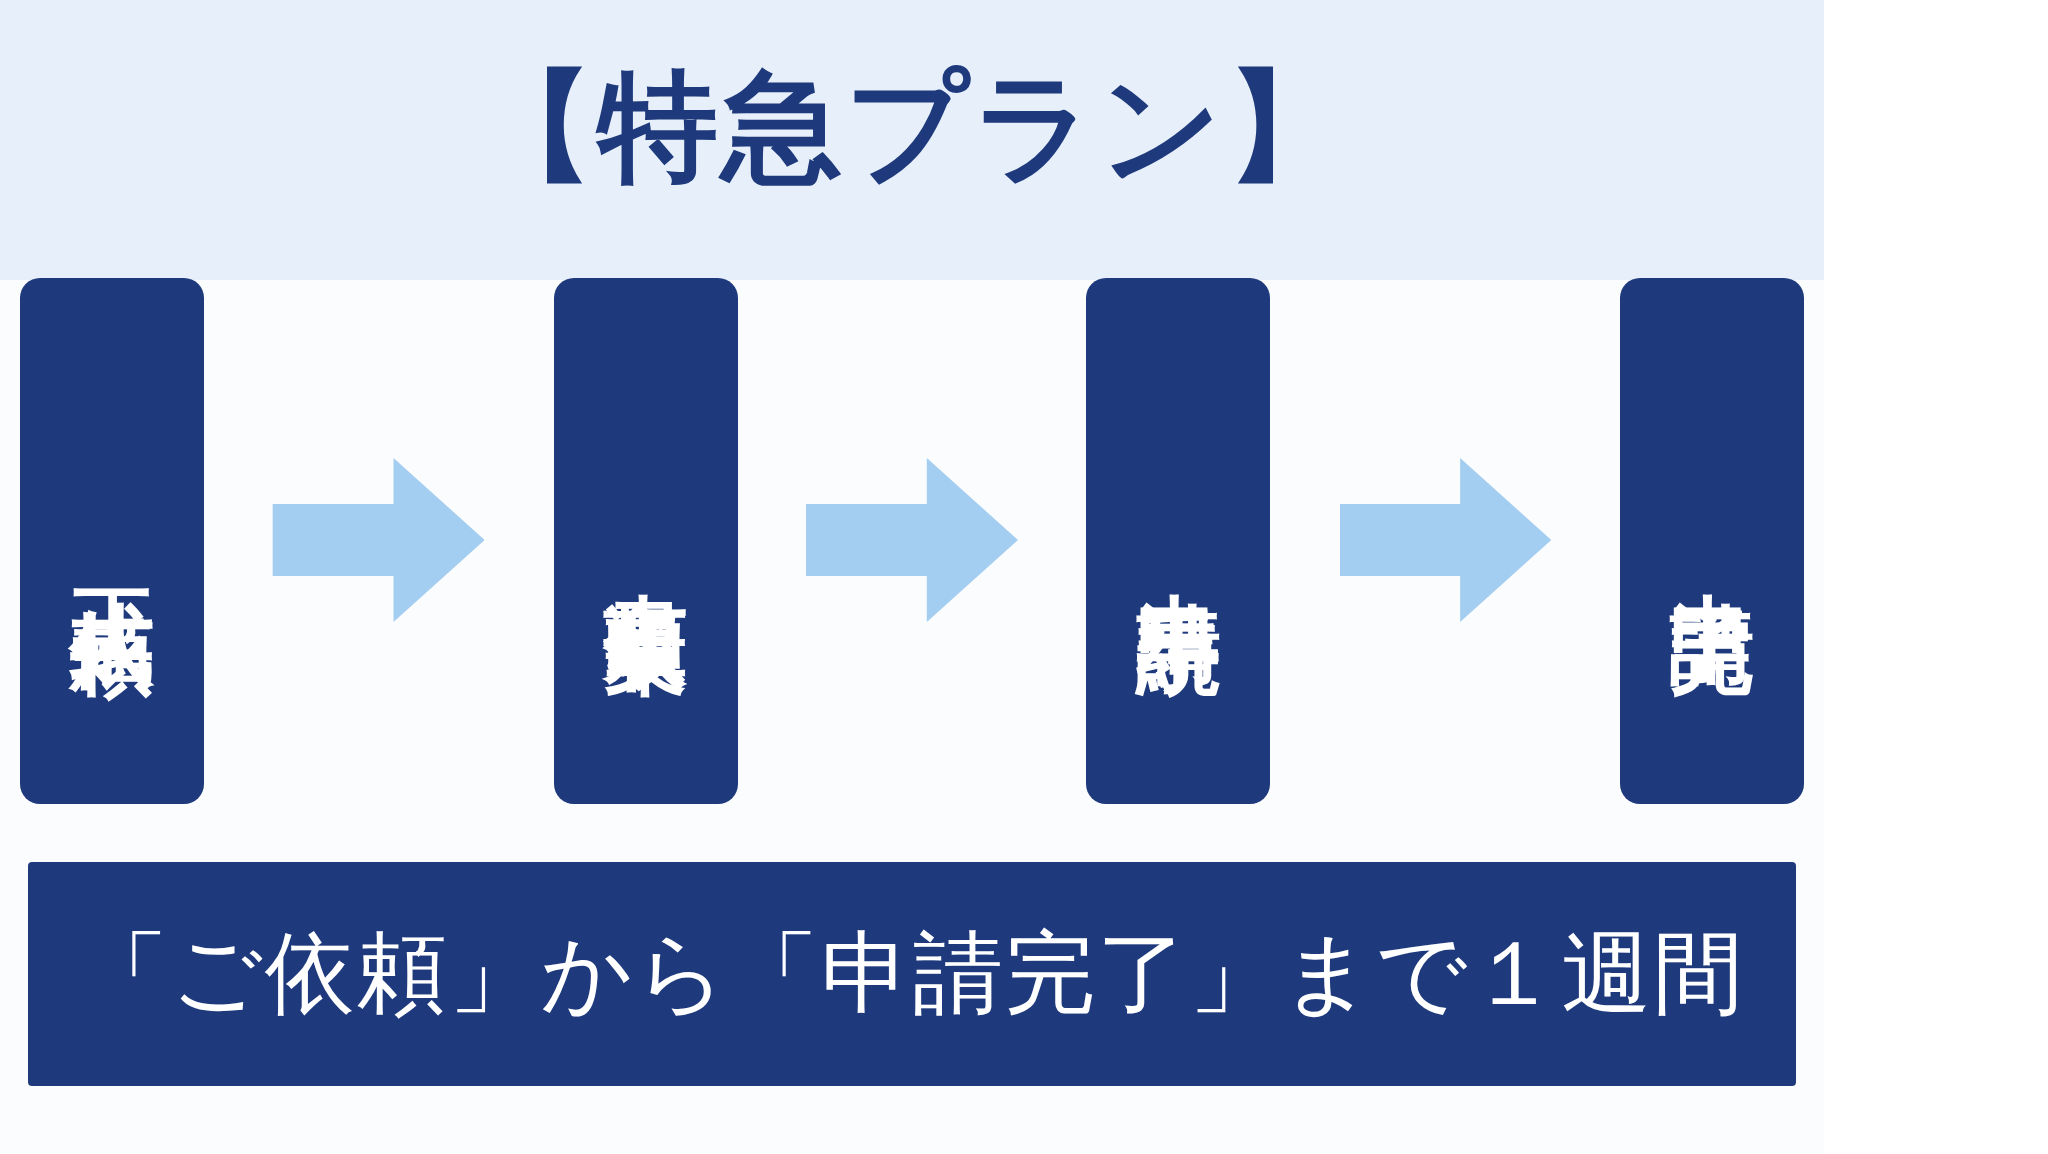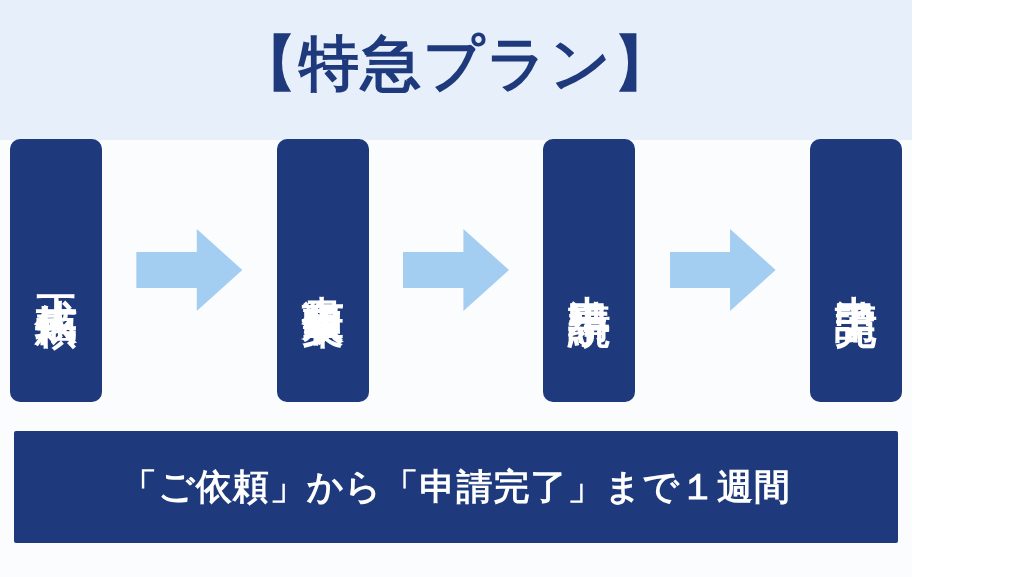--- a/index.html
+++ b/index.html
@@ -76,22 +76,22 @@
     top:431px;
     height:112px;
     background:var(--navy);
     border-radius:2px;
     display:flex;
     align-items:center;
     justify-content:center;
   }
   .banner-text{
     color:#ffffff;
-    font-size:36px;
-    font-weight:bold;
+    font-size:45px;
+    font-weight:normal;
     letter-spacing:1px;
     white-space:nowrap;
   }
 </style>
 </head>
 <body>
 
 <div class="canvas">
 
   <div class="top-band"></div>

